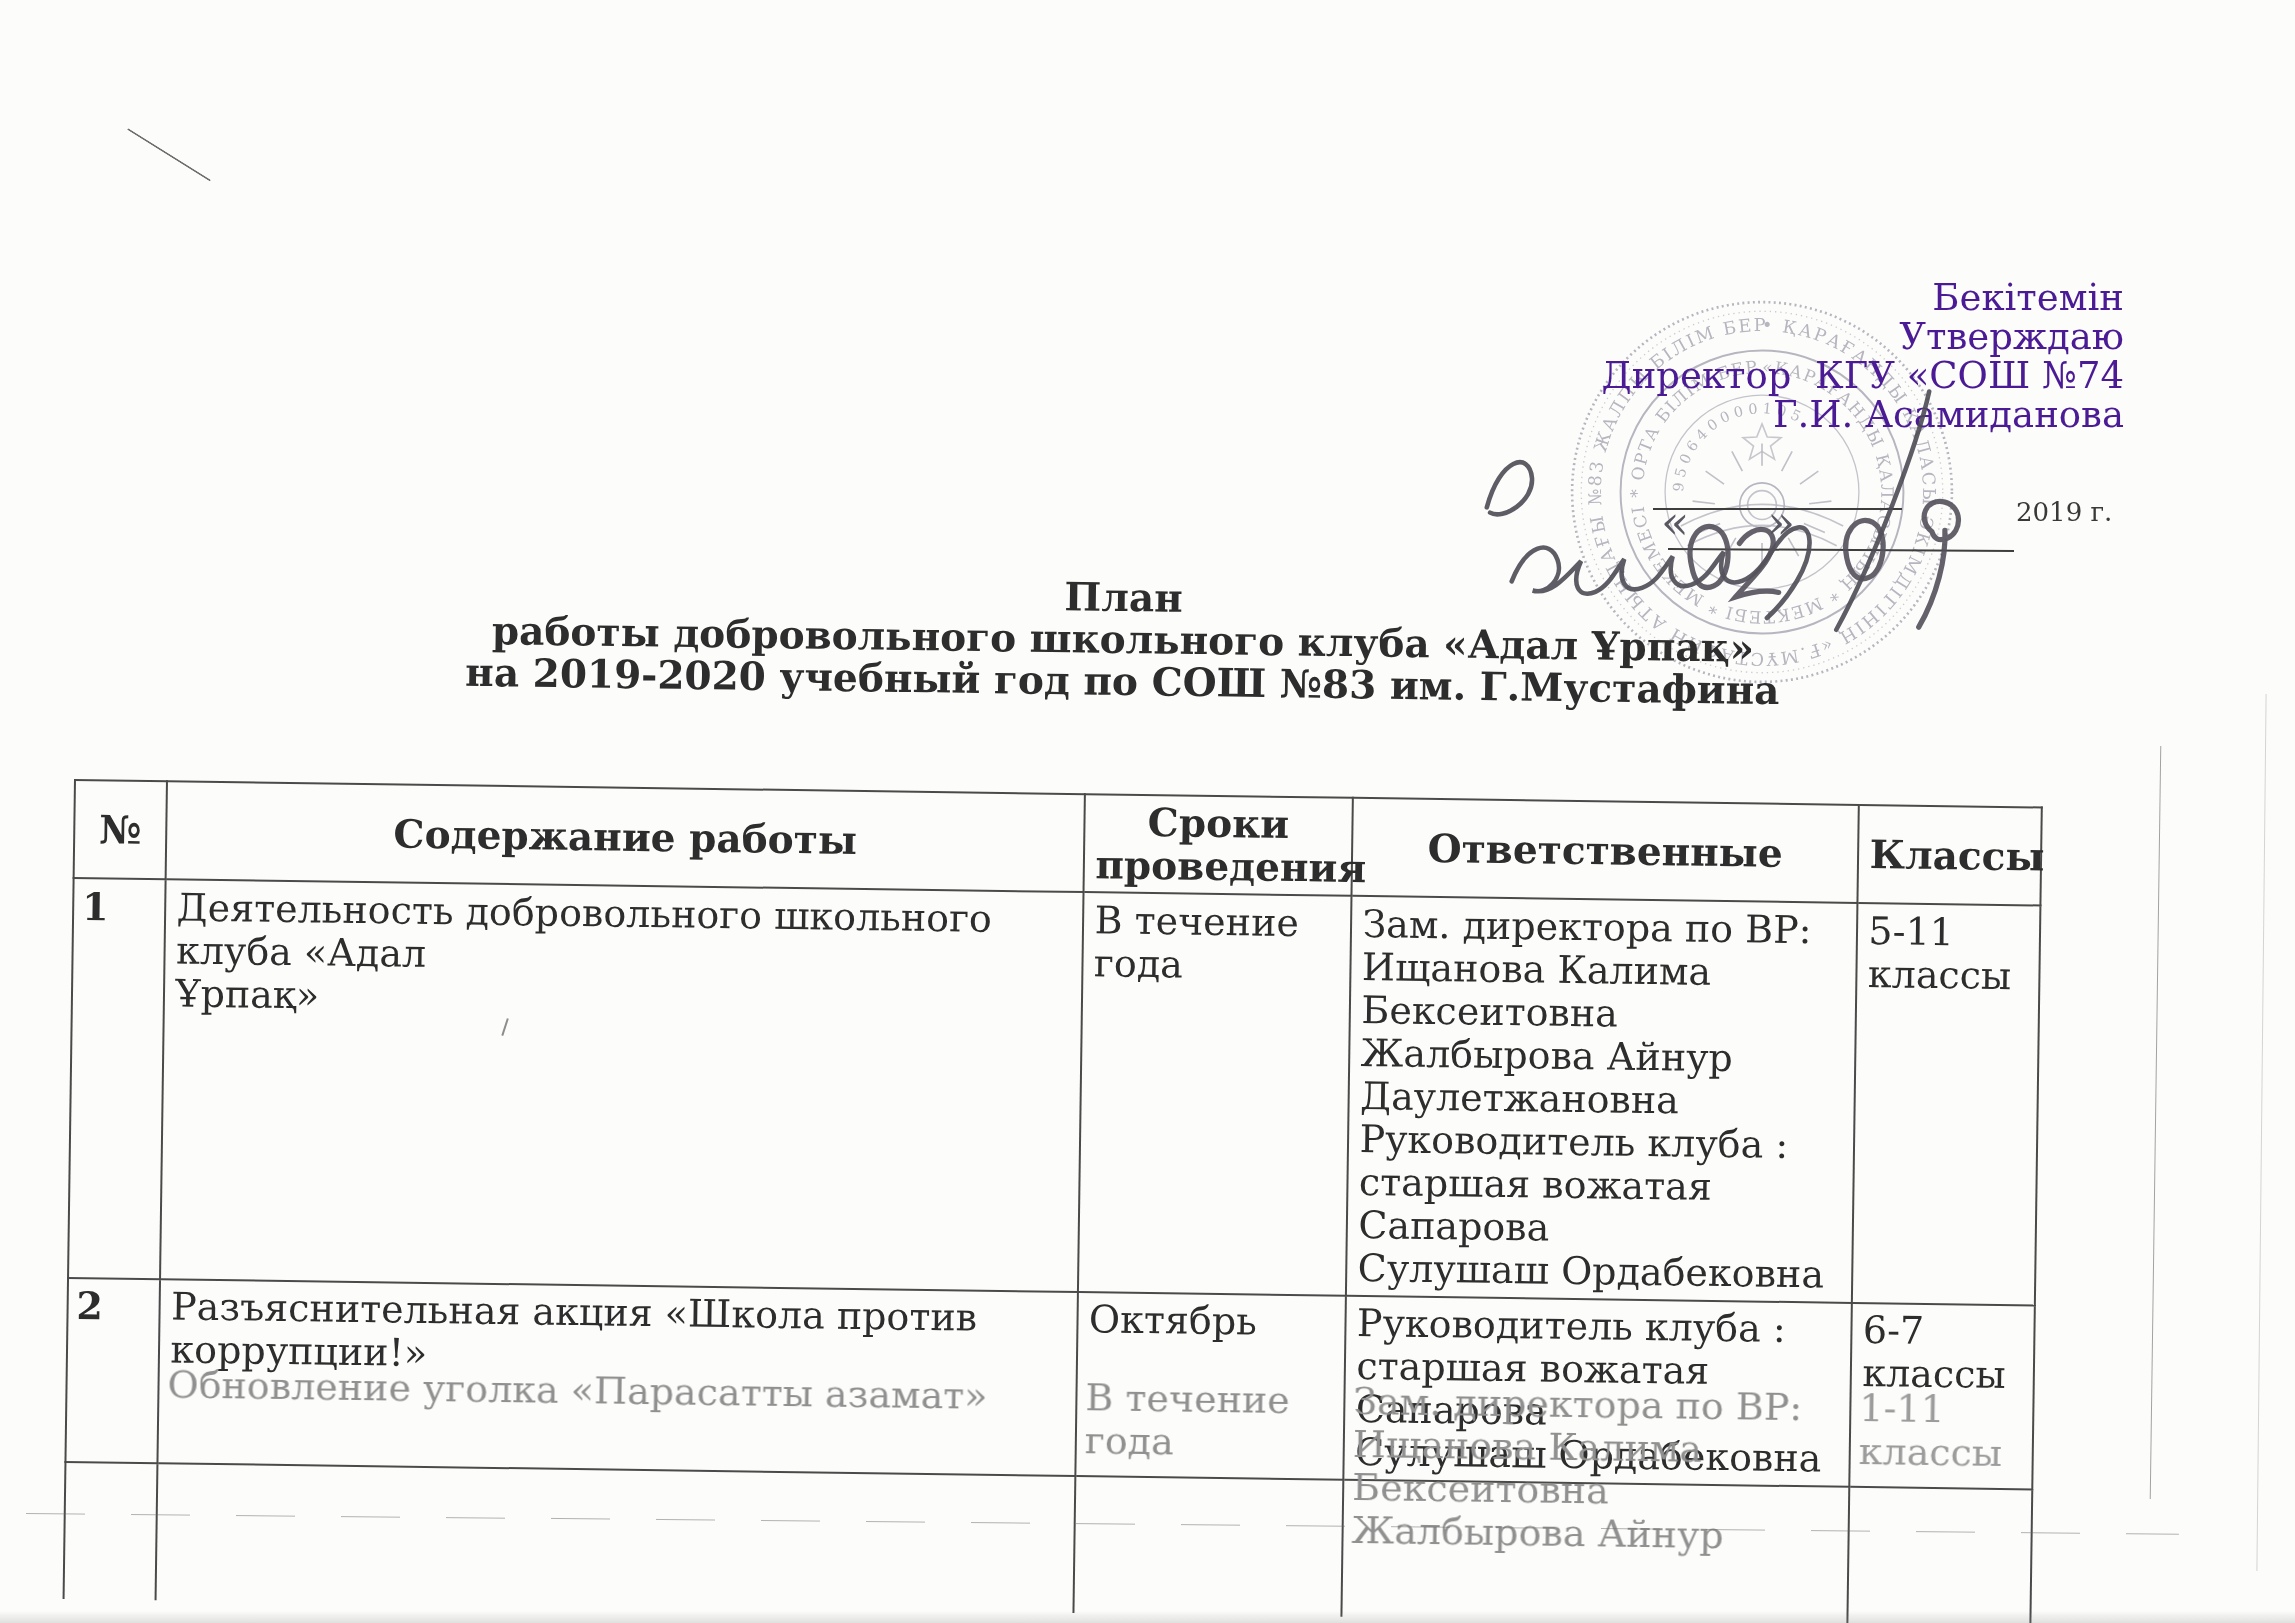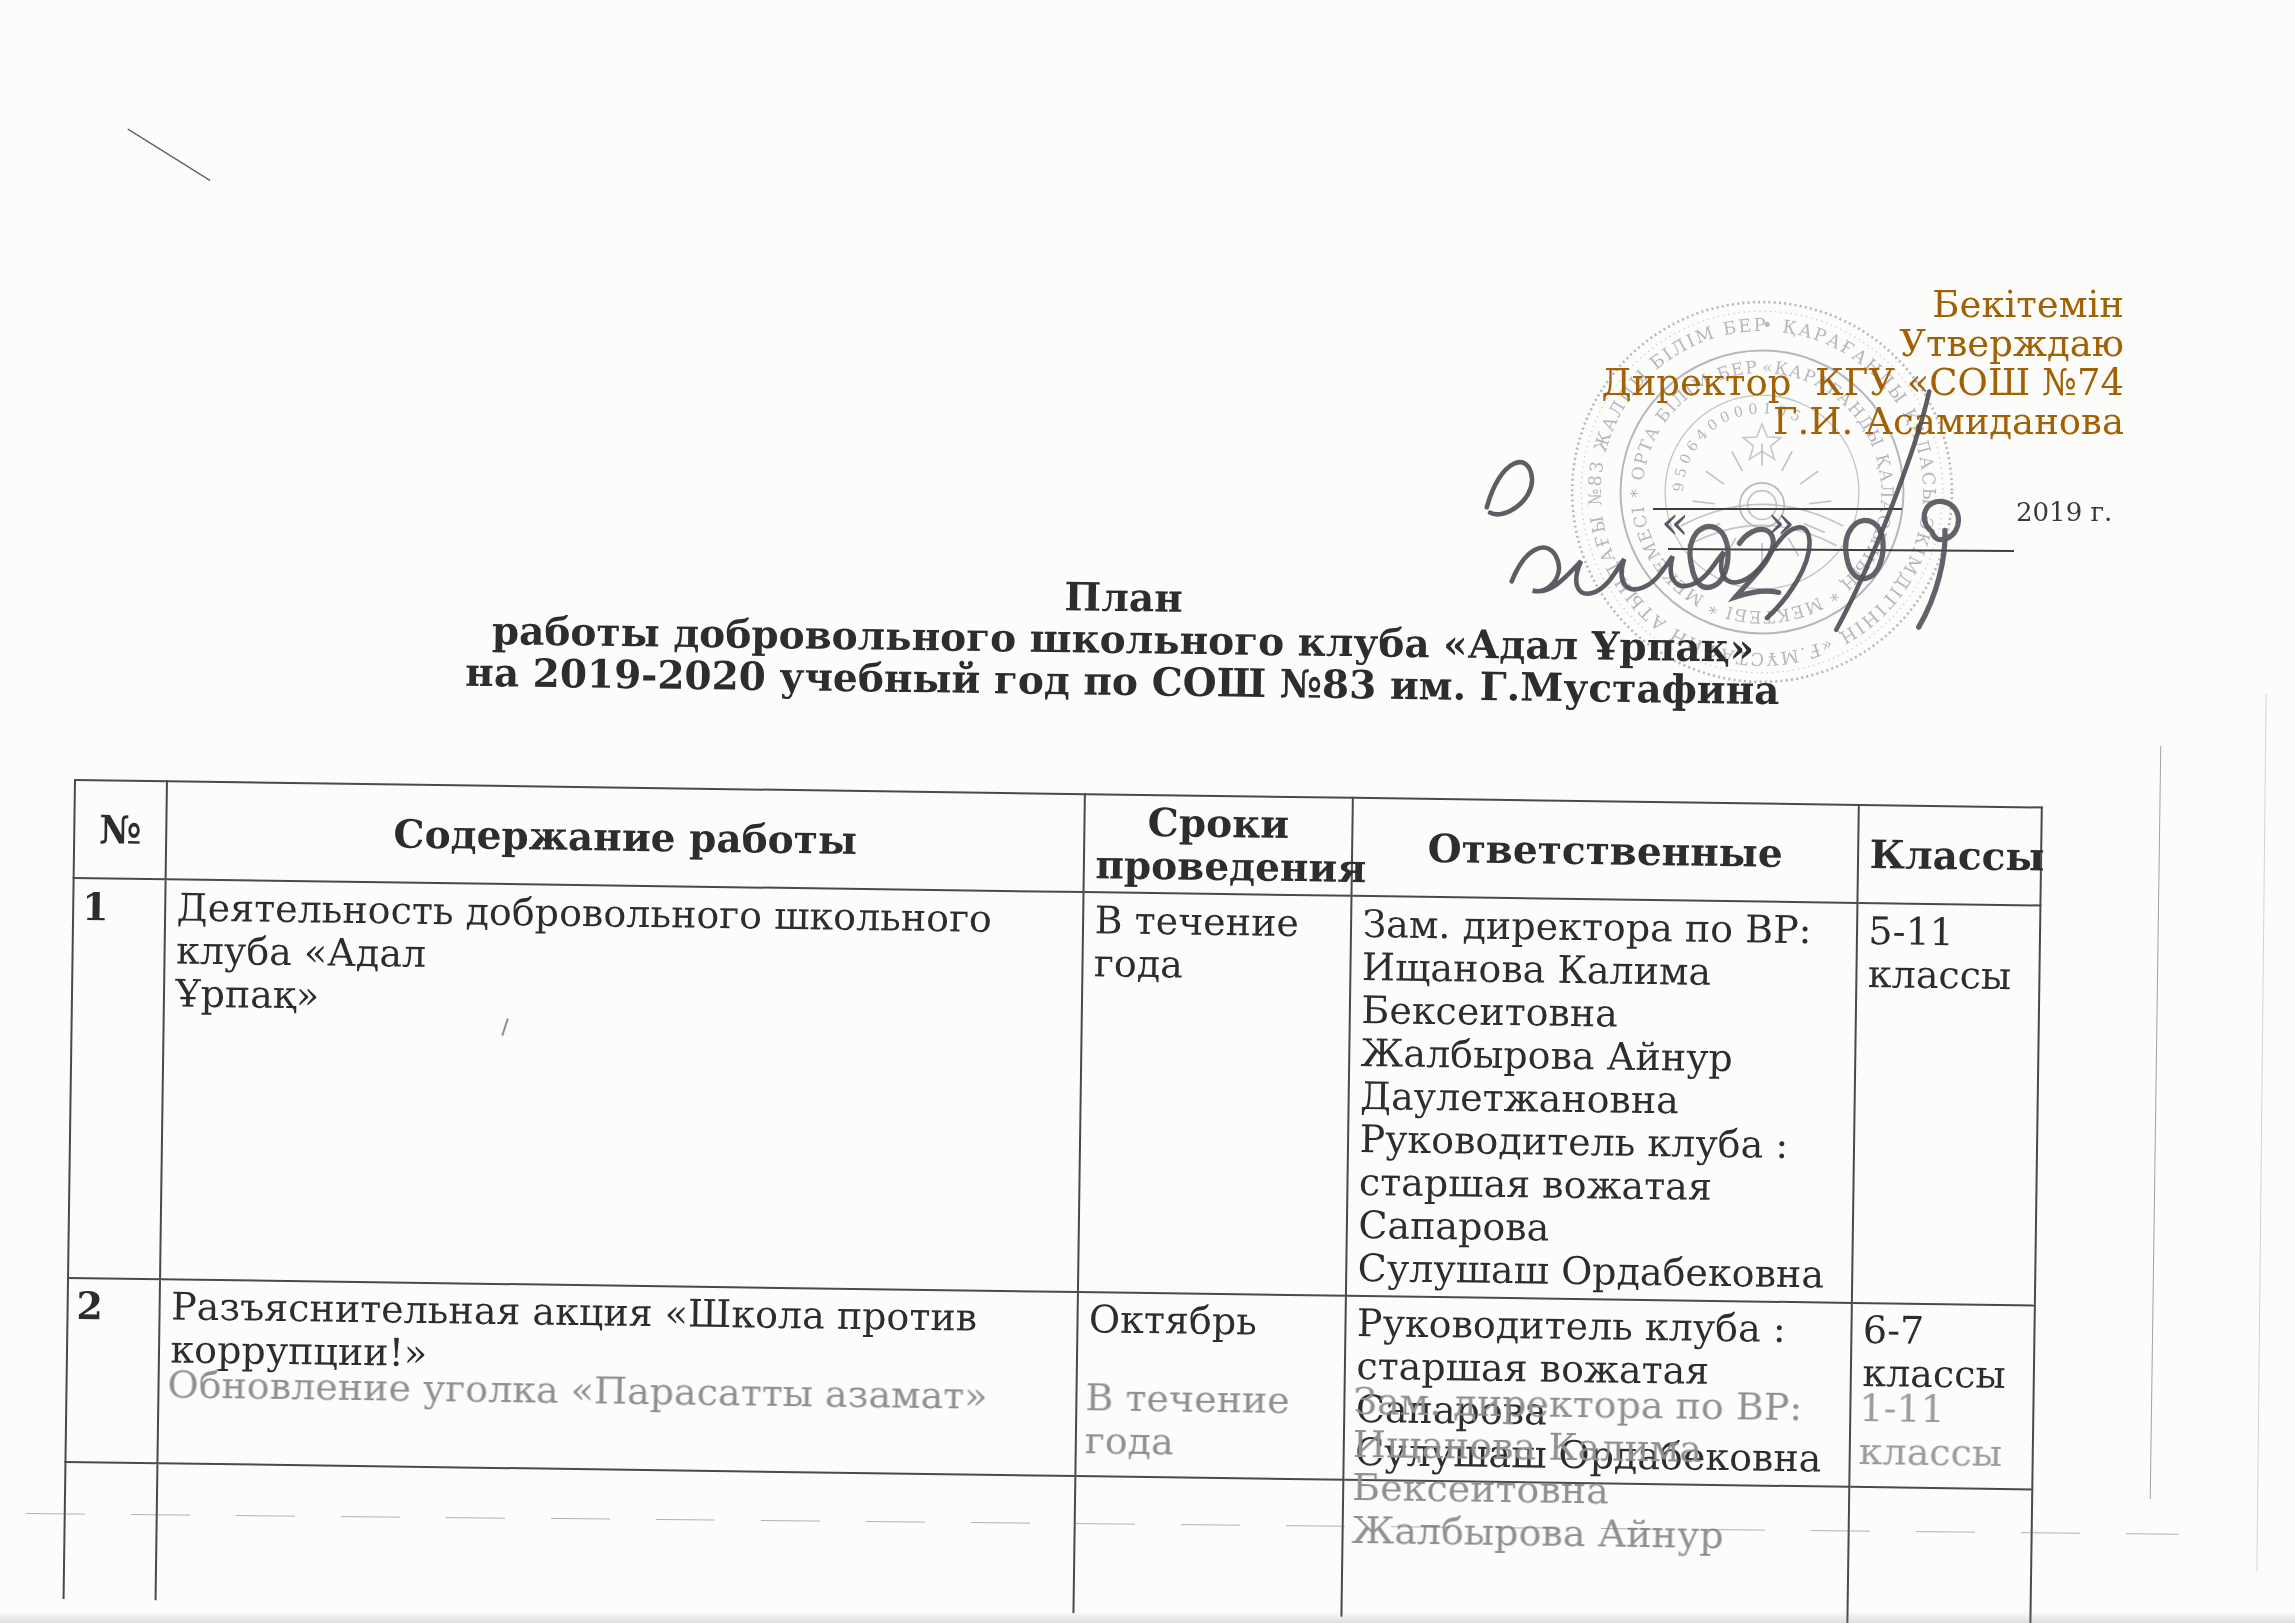--- a/index.html
+++ b/index.html
@@ -1,21 +1,21 @@
 <!DOCTYPE html>
 <html style="font-size:10.5px"><head>
 <meta charset="utf-8">
 <style>
   html,body{margin:0;padding:0;background:#e9e9e7;}
   .page{position:relative;width:2295px;height:1624px;background:#fcfcfa;overflow:hidden;
         font-family:"DejaVu Serif","Liberation Serif",serif;color:#2f2f2f;}
   .scan{position:absolute;inset:0;filter:blur(0.3px) contrast(1.02);}
   .abs{position:absolute;}
   
-  .approval{right:171px;top:285px;text-align:right;font-size:37px;line-height:39px;color:#a16207;}
+  .approval{right:171px;top:278px;text-align:right;font-size:37px;line-height:39px;color:#4c1d95;}
   .approval div{white-space:pre;}
   .dateline{font-size:38px;color:#4a4a4a;}
   .sig-underline{left:1653px;top:508px;width:249px;height:0;border-top:2px solid #3f3f3f;}
   .date-underline{left:1668px;top:549px;width:346px;height:0;border-top:2px solid #3f3f3f;transform:rotate(0.35deg);}
   .q-open{left:1661px;top:495px;font-size:46px;color:#5a5862;transform:rotate(2deg);}
   .q-close{left:1767px;top:495px;font-size:46px;color:#5a5862;transform:rotate(2deg);}
   .year{left:2016px;top:497px;font-size:26px;color:#3a3a3a;}
   
   .title{left:393px;top:576px;width:1460px;text-align:center;font-weight:bold;
          font-size:39px;line-height:42px;transform:rotate(0.8deg);}

